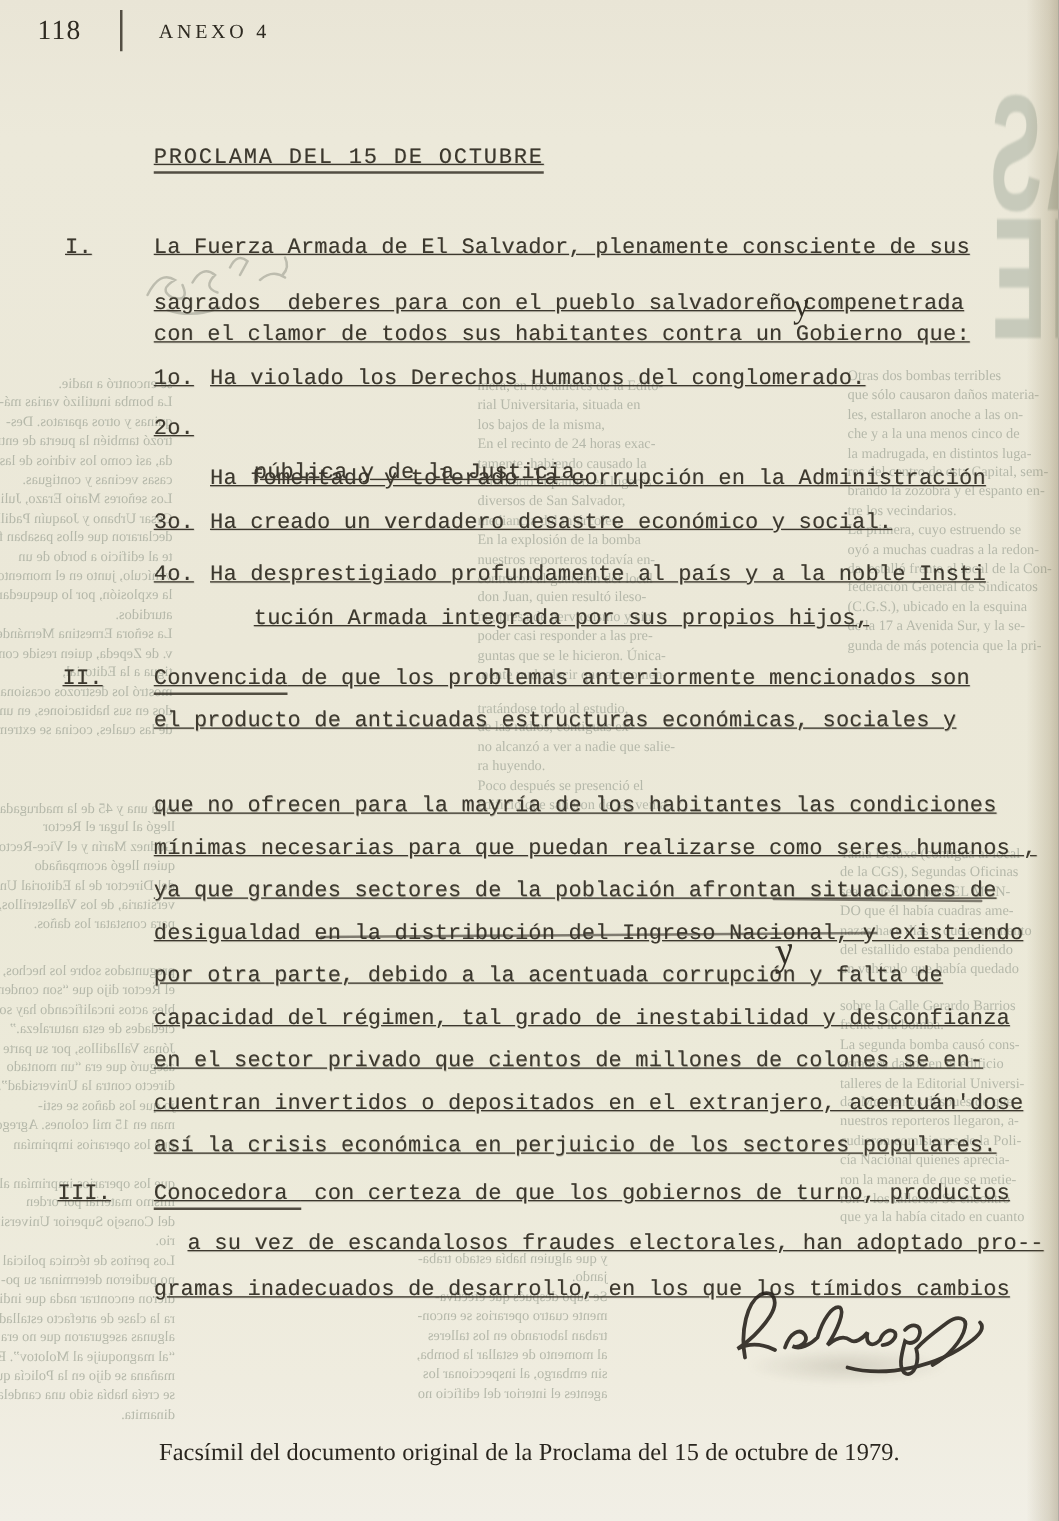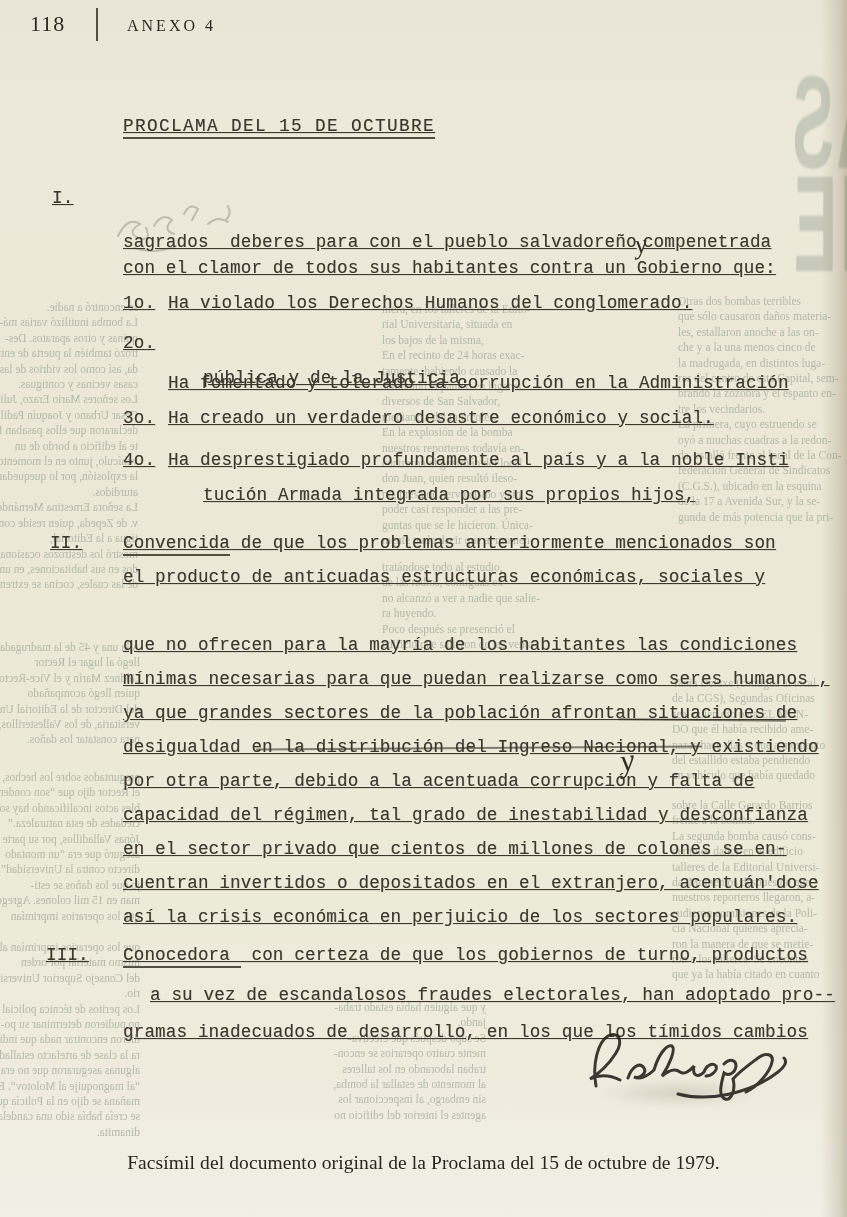--- a/index.html
+++ b/index.html
@@ -170,21 +170,21 @@
         <div>da, estalló frente al local de la Con-</div>
         <div>federación General de Sindicatos</div>
         <div>(C.G.S.), ubicado en la esquina</div>
         <div>de la 17 a Avenida Sur, y la se-</div>
         <div>gunda de más potencia que la pri-</div>
       </div>
       <div class="bleed-block" style="left: 672px; top: 676px; width: 172px;">
         <div>Tania Deluxe (contigua al local</div>
         <div>de la CGS), Segundas Oficinas</div>
         <div>sea, quien dio para EL MUN-</div>
-        <div>DO que él había recibido ame-</div>
+        <div>DO que él había cuadras ame-</div>
         <div>nazas hace días y que a momento</div>
         <div>del estallido estaba pendiendo</div>
         <div>un vehículo que había quedado</div>
       </div>
       <div class="bleed-block" style="left: 672px; top: 798px; width: 172px;">
         <div>sobre la Calle Gerardo Barrios</div>
         <div>frente a la bomba.</div>
         <div>La segunda bomba causó cons-</div>
         <div>derables daños en el edificio</div>
         <div>talleres de la Editorial Universi-</div>
@@ -202,20 +202,21 @@
     <g fill="none" stroke="#8f9184" stroke-width="2" stroke-linecap="round">
       <path d="M8,42 q10,-20 22,-12 q-14,8 -2,14 q14,4 8,-10 M44,32 q8,-14 18,-6 q-10,10 2,14"></path>
       <path d="M74,20 q6,-12 14,-5 l-6,11 M98,30 q10,-9 20,-2 M24,54 q20,7 42,-2"></path>
       <path d="M118,12 q4,8 -2,14"></path>
     </g>
   </svg>
 
   <div class="typed-layer">
       <div class="tline title" style="left: 123px; top: 116px;"><span class="u">PROCLAMA DEL 15 DE OCTUBRE</span></div>
       <div class="tline" style="left: 52px; top: 188px;"><span>I.</span></div>
+      <div class="tline" style="left: 123px; top: 188px;"><span>La Fuerza Armada de El Salvador, plenamente consciente de sus</span></div>
       <div class="tline" style="left: 123px; top: 223px;"><span>sagrados  deberes para con el pueblo salvadoreño</span><span class="hw">y</span><span>compenetrada</span></div>
       <div class="tline" style="left: 123px; top: 258px;"><span>con el clamor de todos sus habitantes contra un Gobierno que:</span></div>
       <div class="tline" style="left: 123px; top: 293px;"><span>1o.</span></div>
       <div class="tline" style="left: 168px; top: 293px;"><span>Ha violado los Derechos Humanos del conglomerado.</span></div>
       <div class="tline" style="left: 123px; top: 333px;"><span>2o.</span></div>
       <div class="tline" style="left: 168px; top: 333px; margin-top: 40px;"><span>Ha fomentado y tolerado la corrupción en la Administración</span></div>
       <div class="tline" style="left: 203px; top: 368px;"><span>pública y de la Justicia.</span></div>
       <div class="tline" style="left: 123px; top: 408px;"><span>3o.</span></div>
       <div class="tline" style="left: 168px; top: 408px;"><span>Ha creado un verdadero desastre económico y social.</span></div>
       <div class="tline" style="left: 123px; top: 450px;"><span>4o.</span></div>

